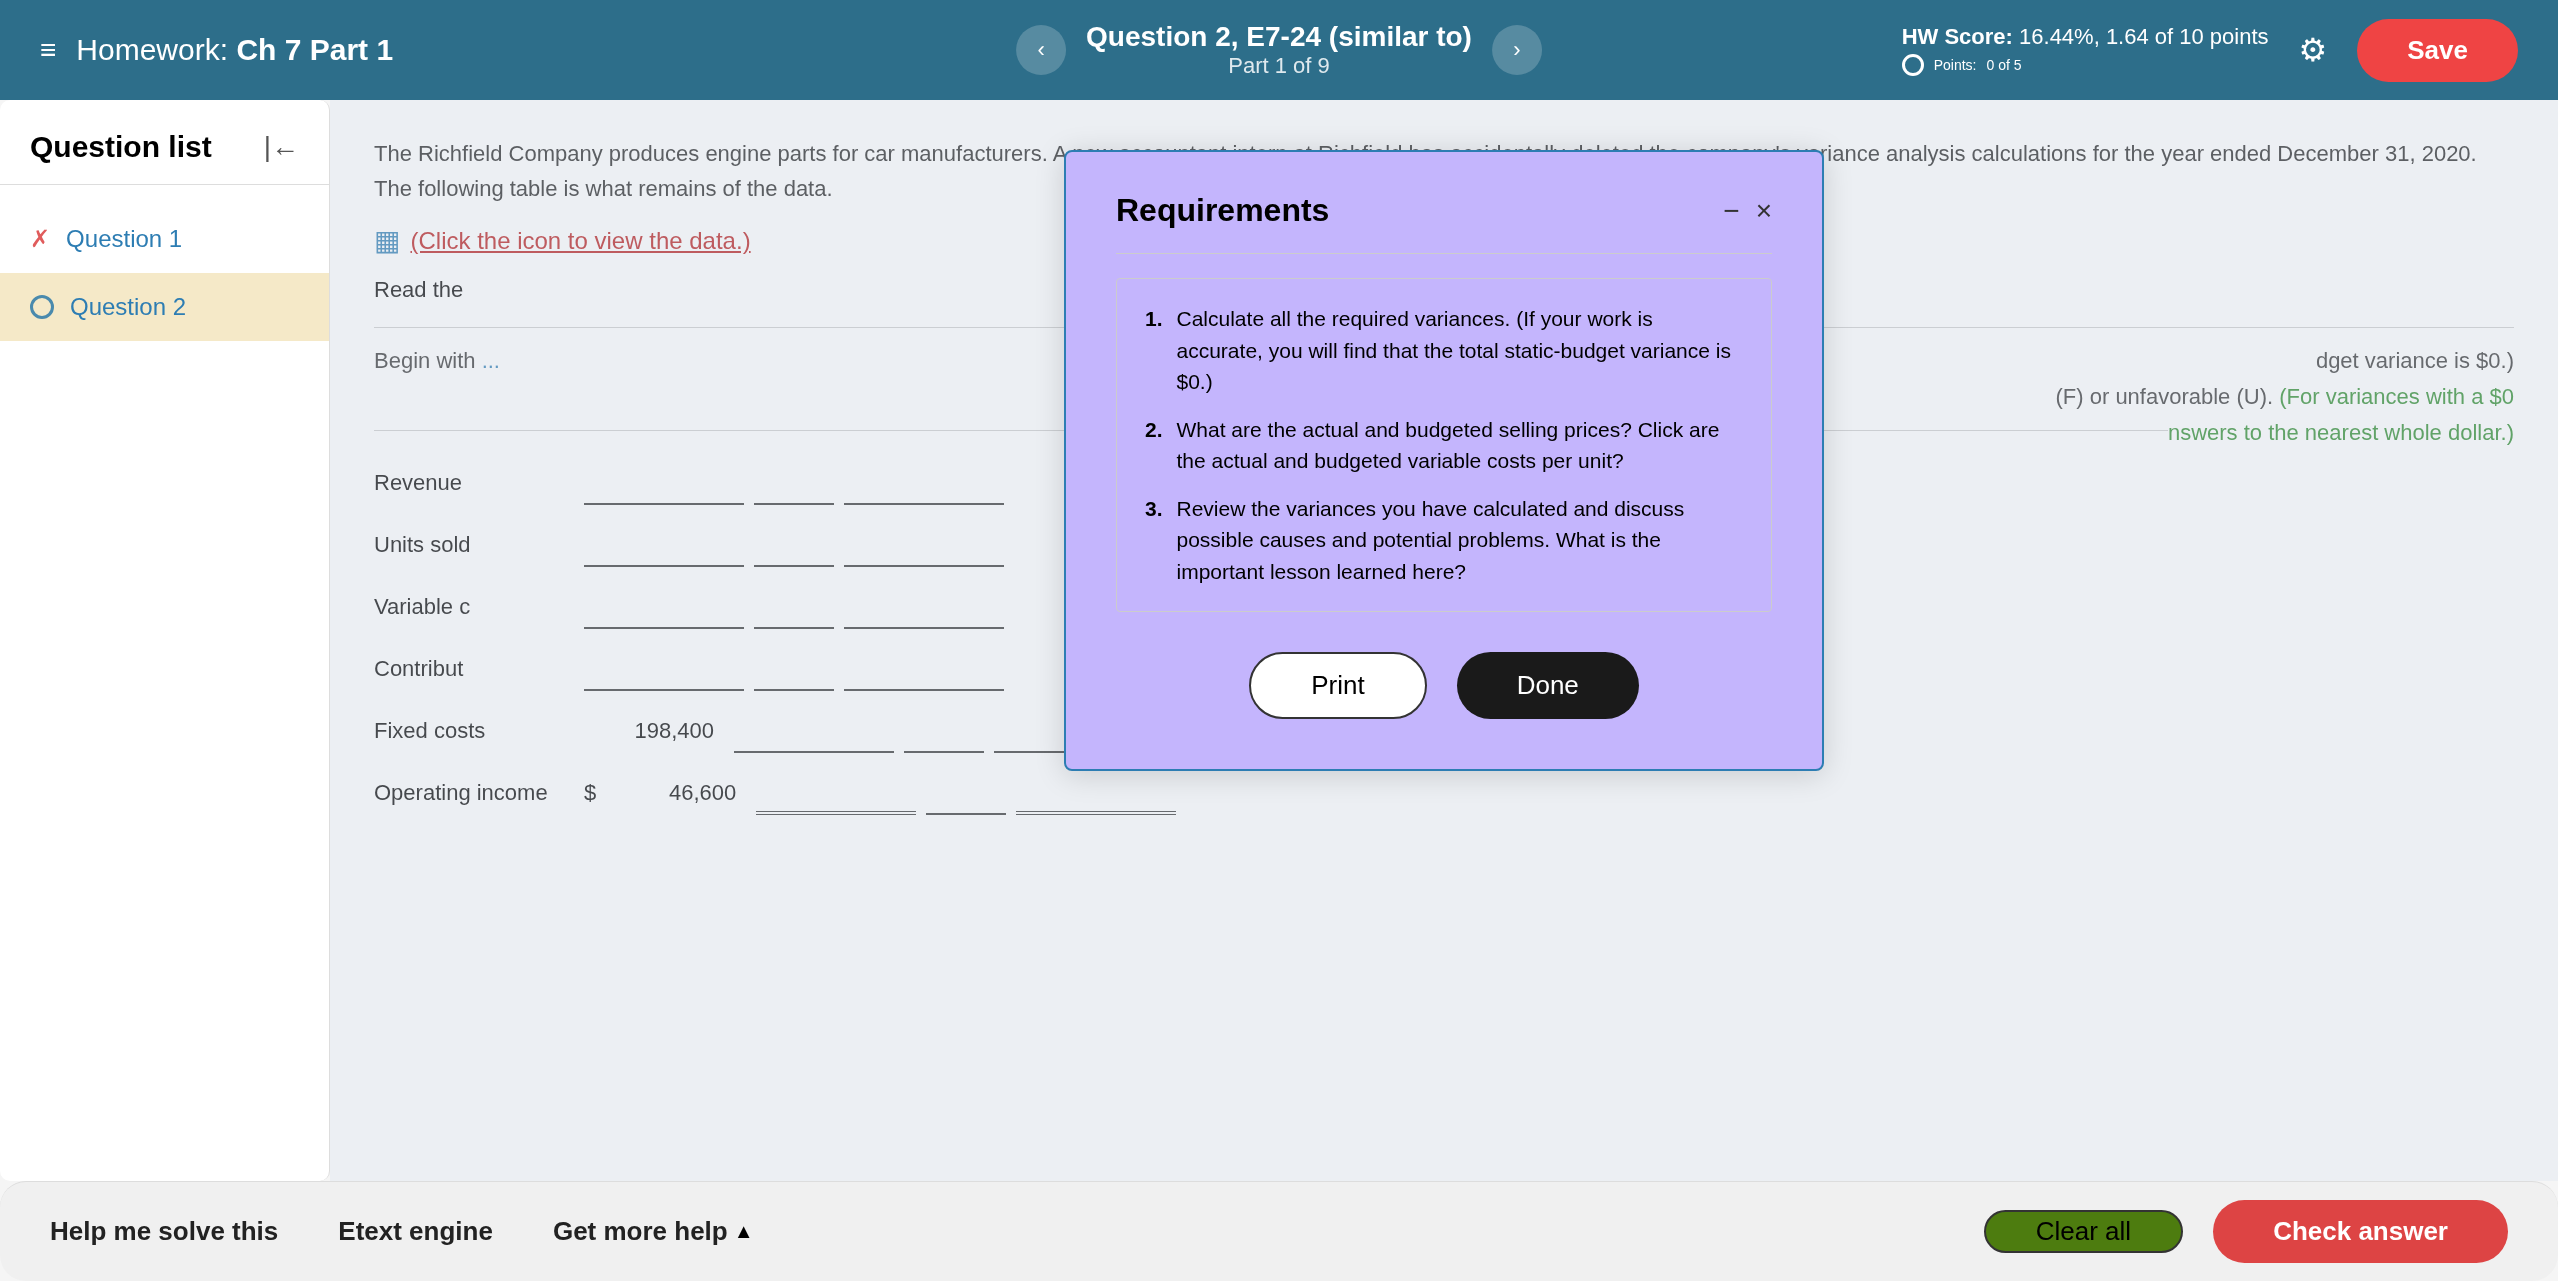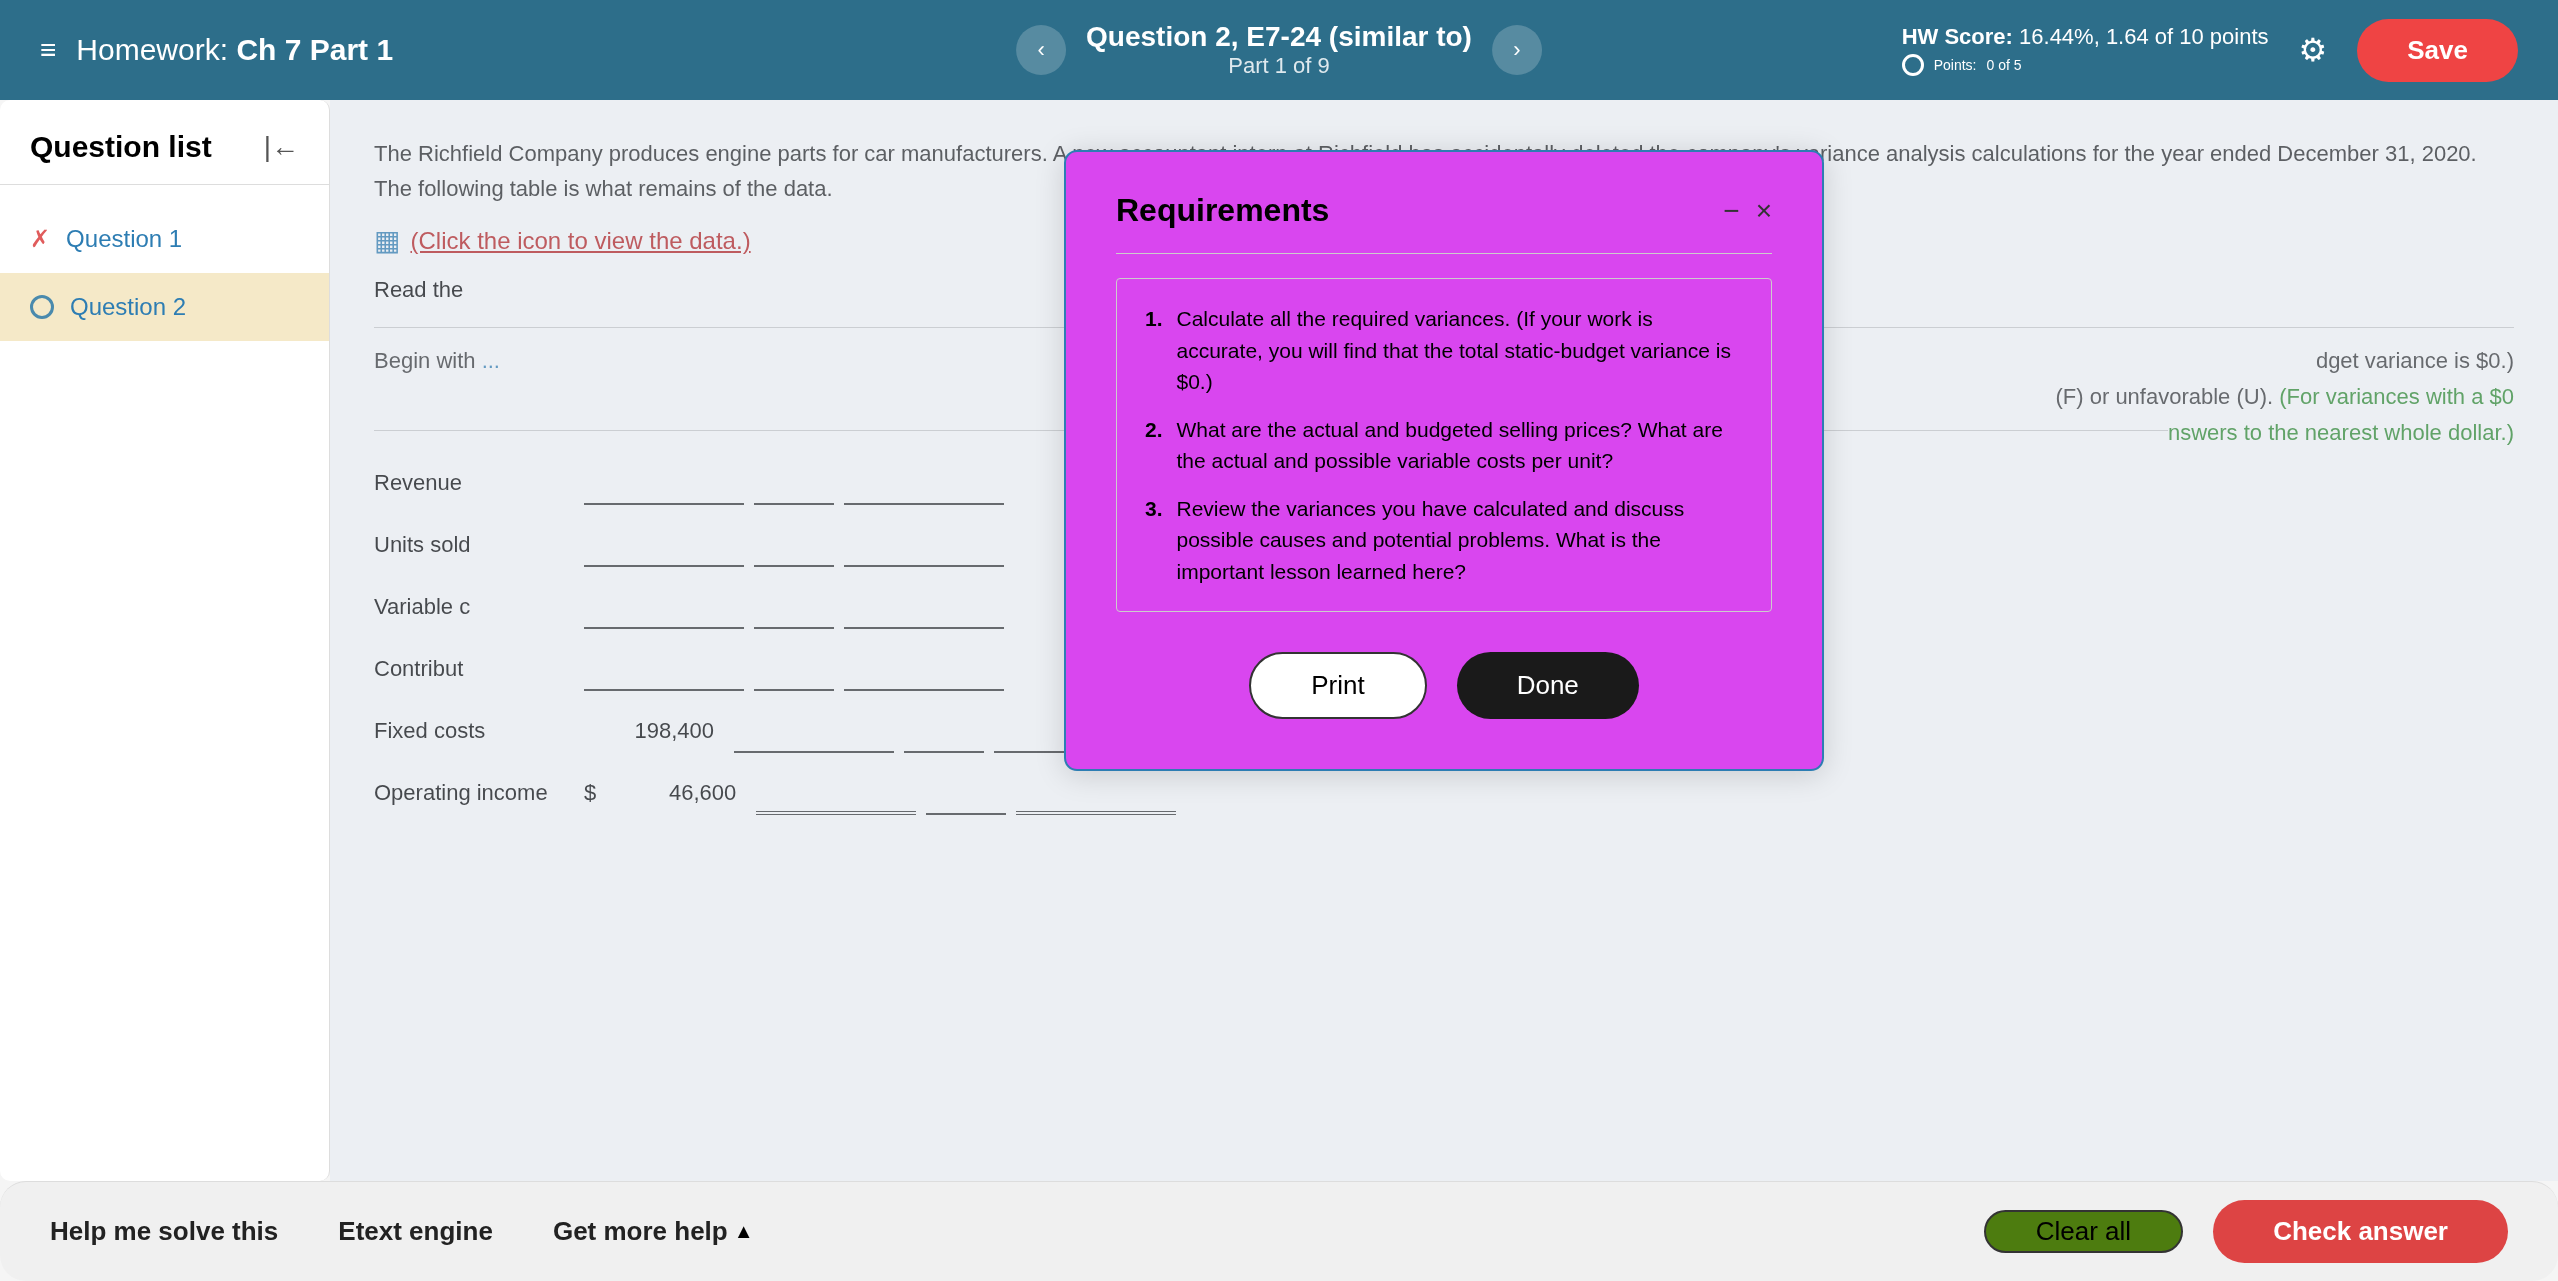--- a/index.html
+++ b/index.html
@@ -159,23 +159,23 @@
       position: absolute;
       top: 0; left: 0; right: 0; bottom: 0;
       background: rgba(200,210,220,0.35);
       display: flex;
       align-items: flex-start;
       justify-content: center;
       padding-top: 50px;
       z-index: 100;
     }
     .modal {
-      background: #d946ef;
+      background: #c4b5fd;
       border: 2px solid #2d7db3;
-      border-radius: 13px;
+      border-radius: 8px;
       width: 760px;
       padding: 40px 50px 50px 50px;
       position: relative;
       box-shadow: 0 4px 30px rgba(0,0,0,0.15);
     }
     .modal-header {
       display: flex;
       align-items: center;
       justify-content: space-between;
       margin-bottom: 24px;
@@ -390,21 +390,21 @@
           </div>
         </div>
         <hr class="modal-divider">
         <div class="requirements-box">
           <div class="req-item">
             <span class="req-num">1.</span>
             <span>Calculate all the required variances. (If your work is accurate, you will find that the total static-budget variance is $0.)</span>
           </div>
           <div class="req-item">
             <span class="req-num">2.</span>
-            <span>What are the actual and budgeted selling prices? What are the actual and possible variable costs per unit?</span>
+            <span>What are the actual and budgeted selling prices? Click are the actual and budgeted variable costs per unit?</span>
           </div>
           <div class="req-item">
             <span class="req-num">3.</span>
             <span>Review the variances you have calculated and discuss possible causes and potential problems. What is the important lesson learned here?</span>
           </div>
         </div>
         <div class="modal-buttons">
           <button class="btn-print">Print</button>
           <button class="btn-done">Done</button>
         </div>

